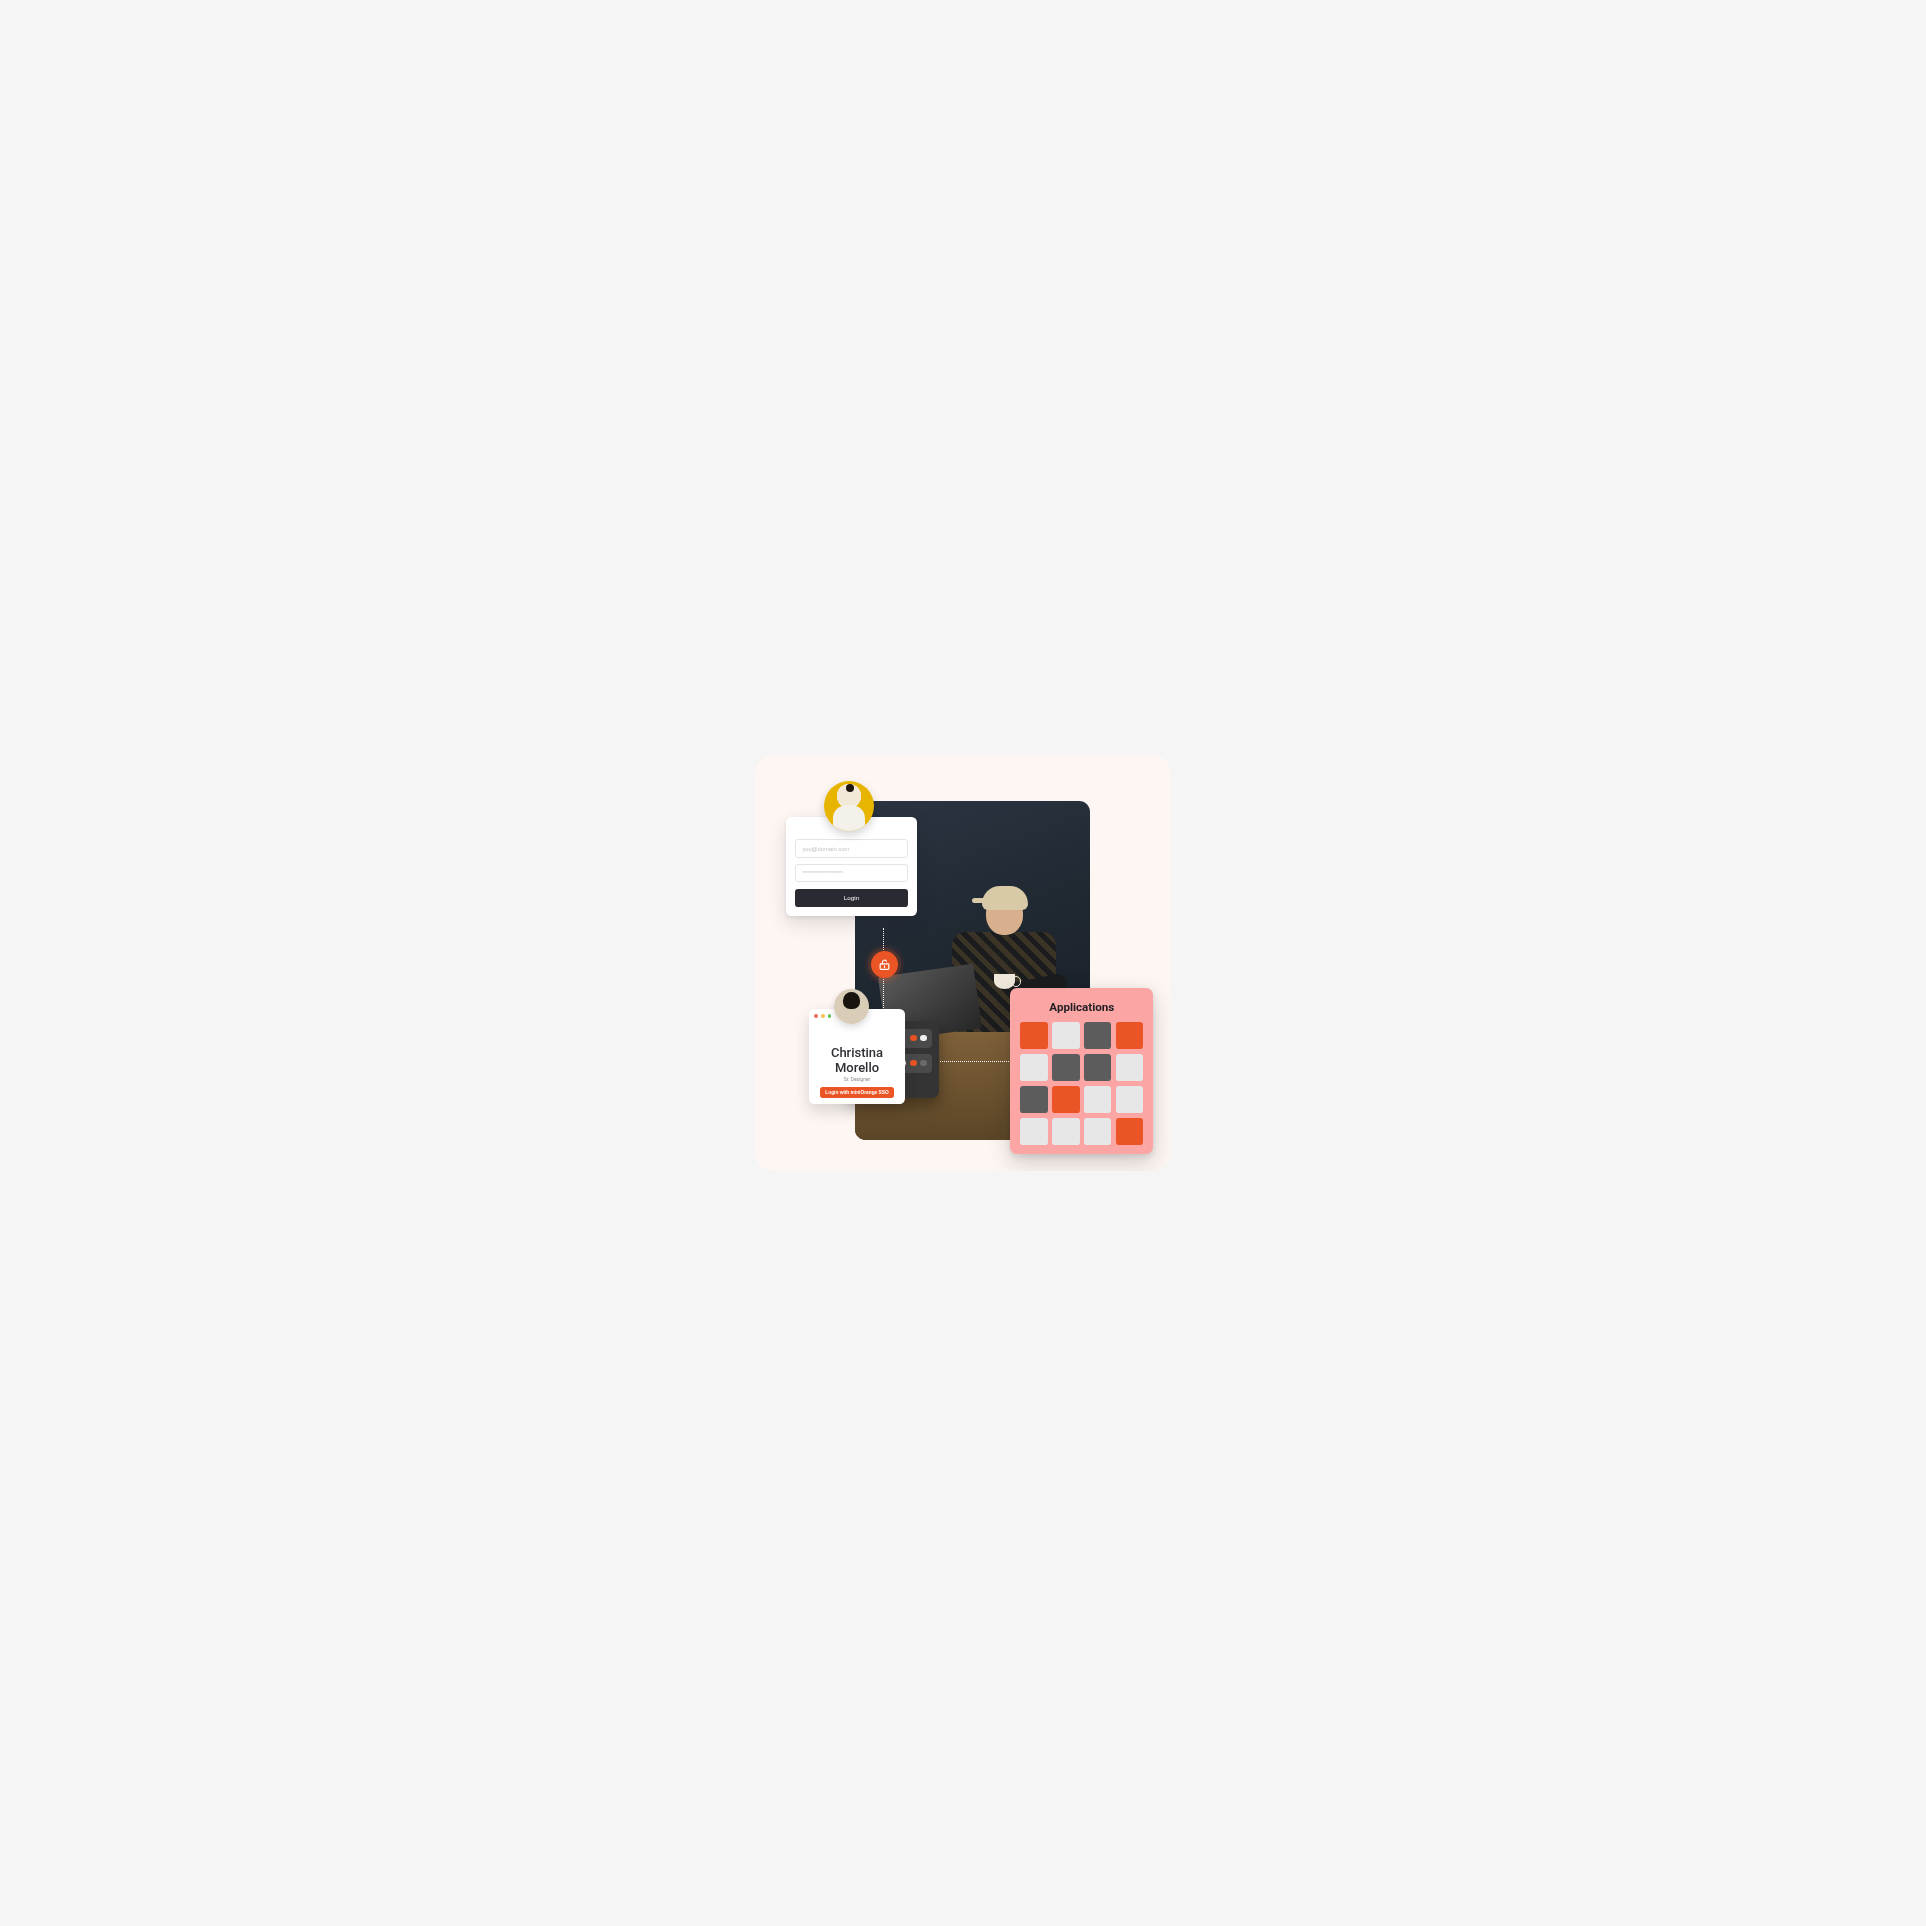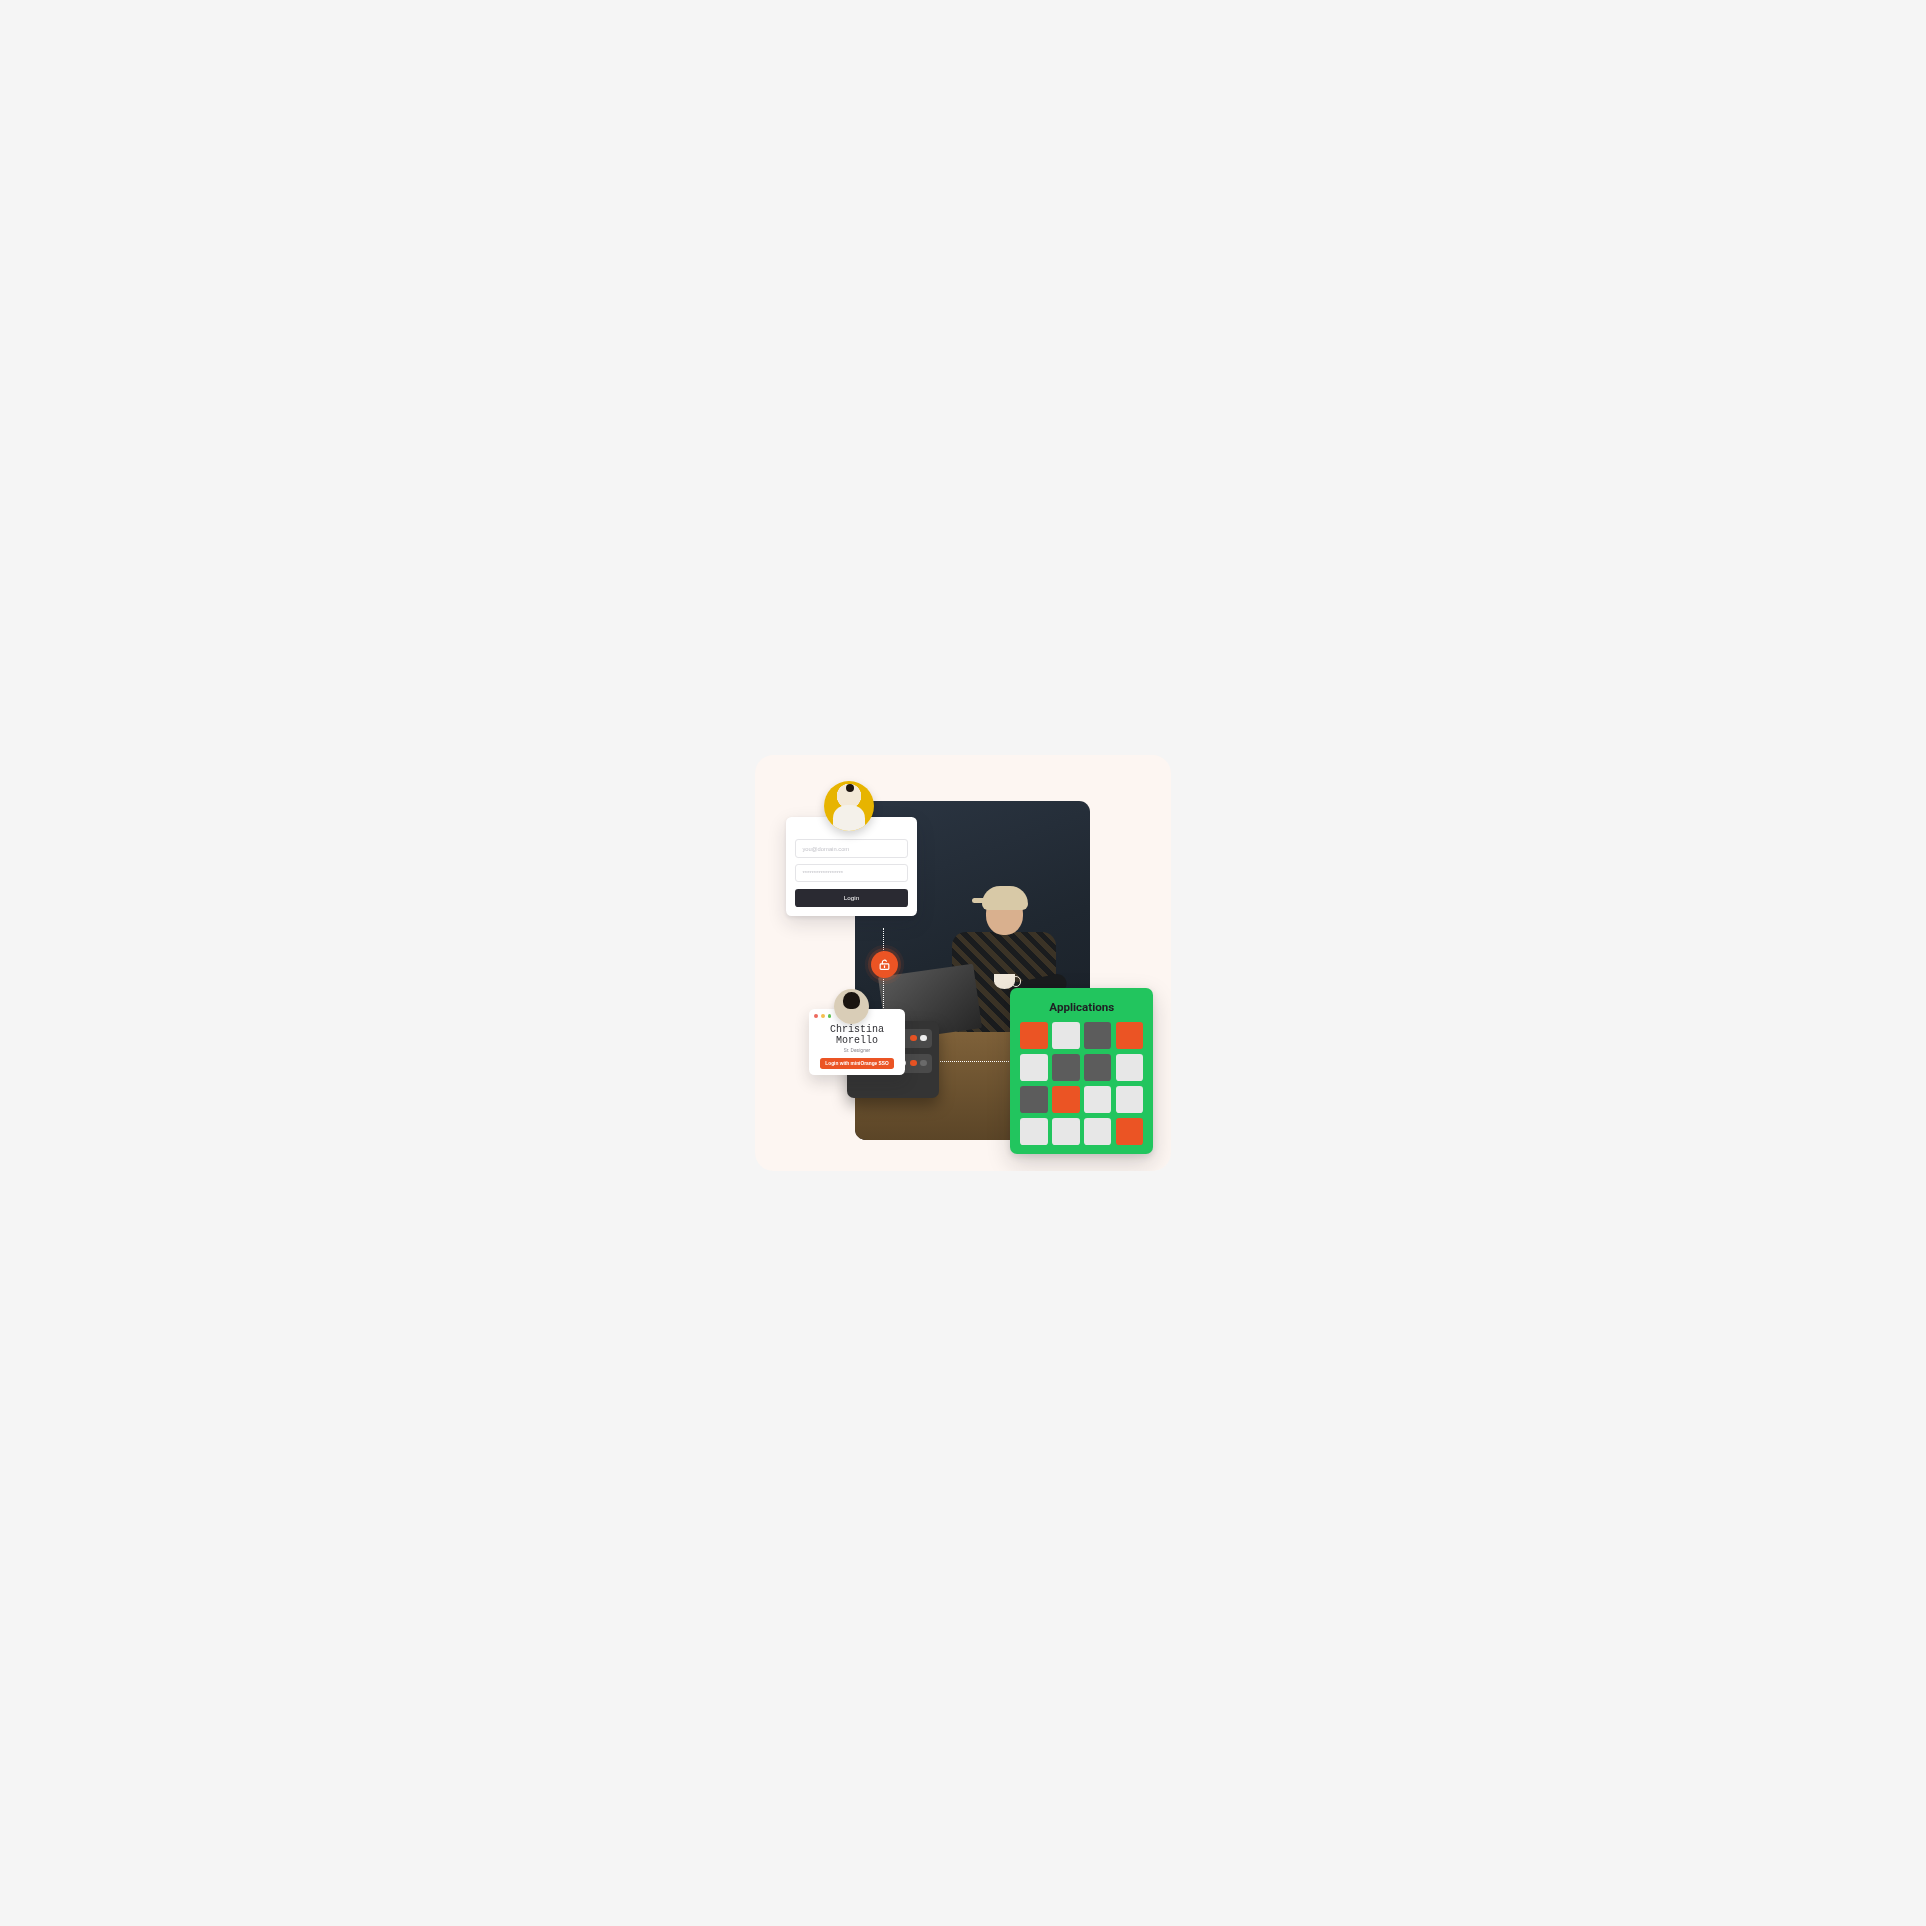--- a/index.html
+++ b/index.html
@@ -205,42 +205,42 @@
     background: radial-gradient(circle at 50% 32%, #e9d4bf 0 24%, transparent 25%),
                 linear-gradient(#d9cdb7 0 0);
     box-shadow:0 3.1px 7.7px rgba(0,0,0,.15);
     z-index:3;
   }
   .user-avatar-sm::after{
     content:""; position:absolute; left:26%; top:8%; width:48%; height:48%;
     background:#1a1410; border-radius:50% 50% 42% 42%;
   }
   .user-card .name{
-    margin-top:7px;
-    font-size:10px; color:#2e2e33; font-weight:500;font-family:Liberation Mono, monospace;
+    margin-top:28px;
+    font-size:13px; color:#2e2e33; font-weight:500;
   }
   .user-card .role{
     font-size:5px; color:#8a8a92; margin-top:1.5px;
   }
   .user-card .sso-btn{
     margin-top:4.6px;
     display:inline-block;
     padding:3.1px 5.4px;
     background:#eb5424; color:#fff;
     border:none; border-radius:2.7px;
     font-size:4.8px; font-weight:600;
     cursor:pointer;
   }
 
   
   .apps-card{
     position:absolute;
     right:17.7px; top:233px;
     width:143px;
-    background:#22c55e;
+    background:#fca5a5;
     border-radius:7px;
     padding:11.6px 10px 9.2px;
     box-shadow:0 8.5px 23px rgba(20,20,30,.18), 0 2.3px 6.2px rgba(20,20,30,.10);
     z-index:4;
   }
   .apps-card h2{
     text-align:center;
     font-size:11.6px; font-weight:700; color:#1f1f24;
     margin-bottom:8.5px;
   }

